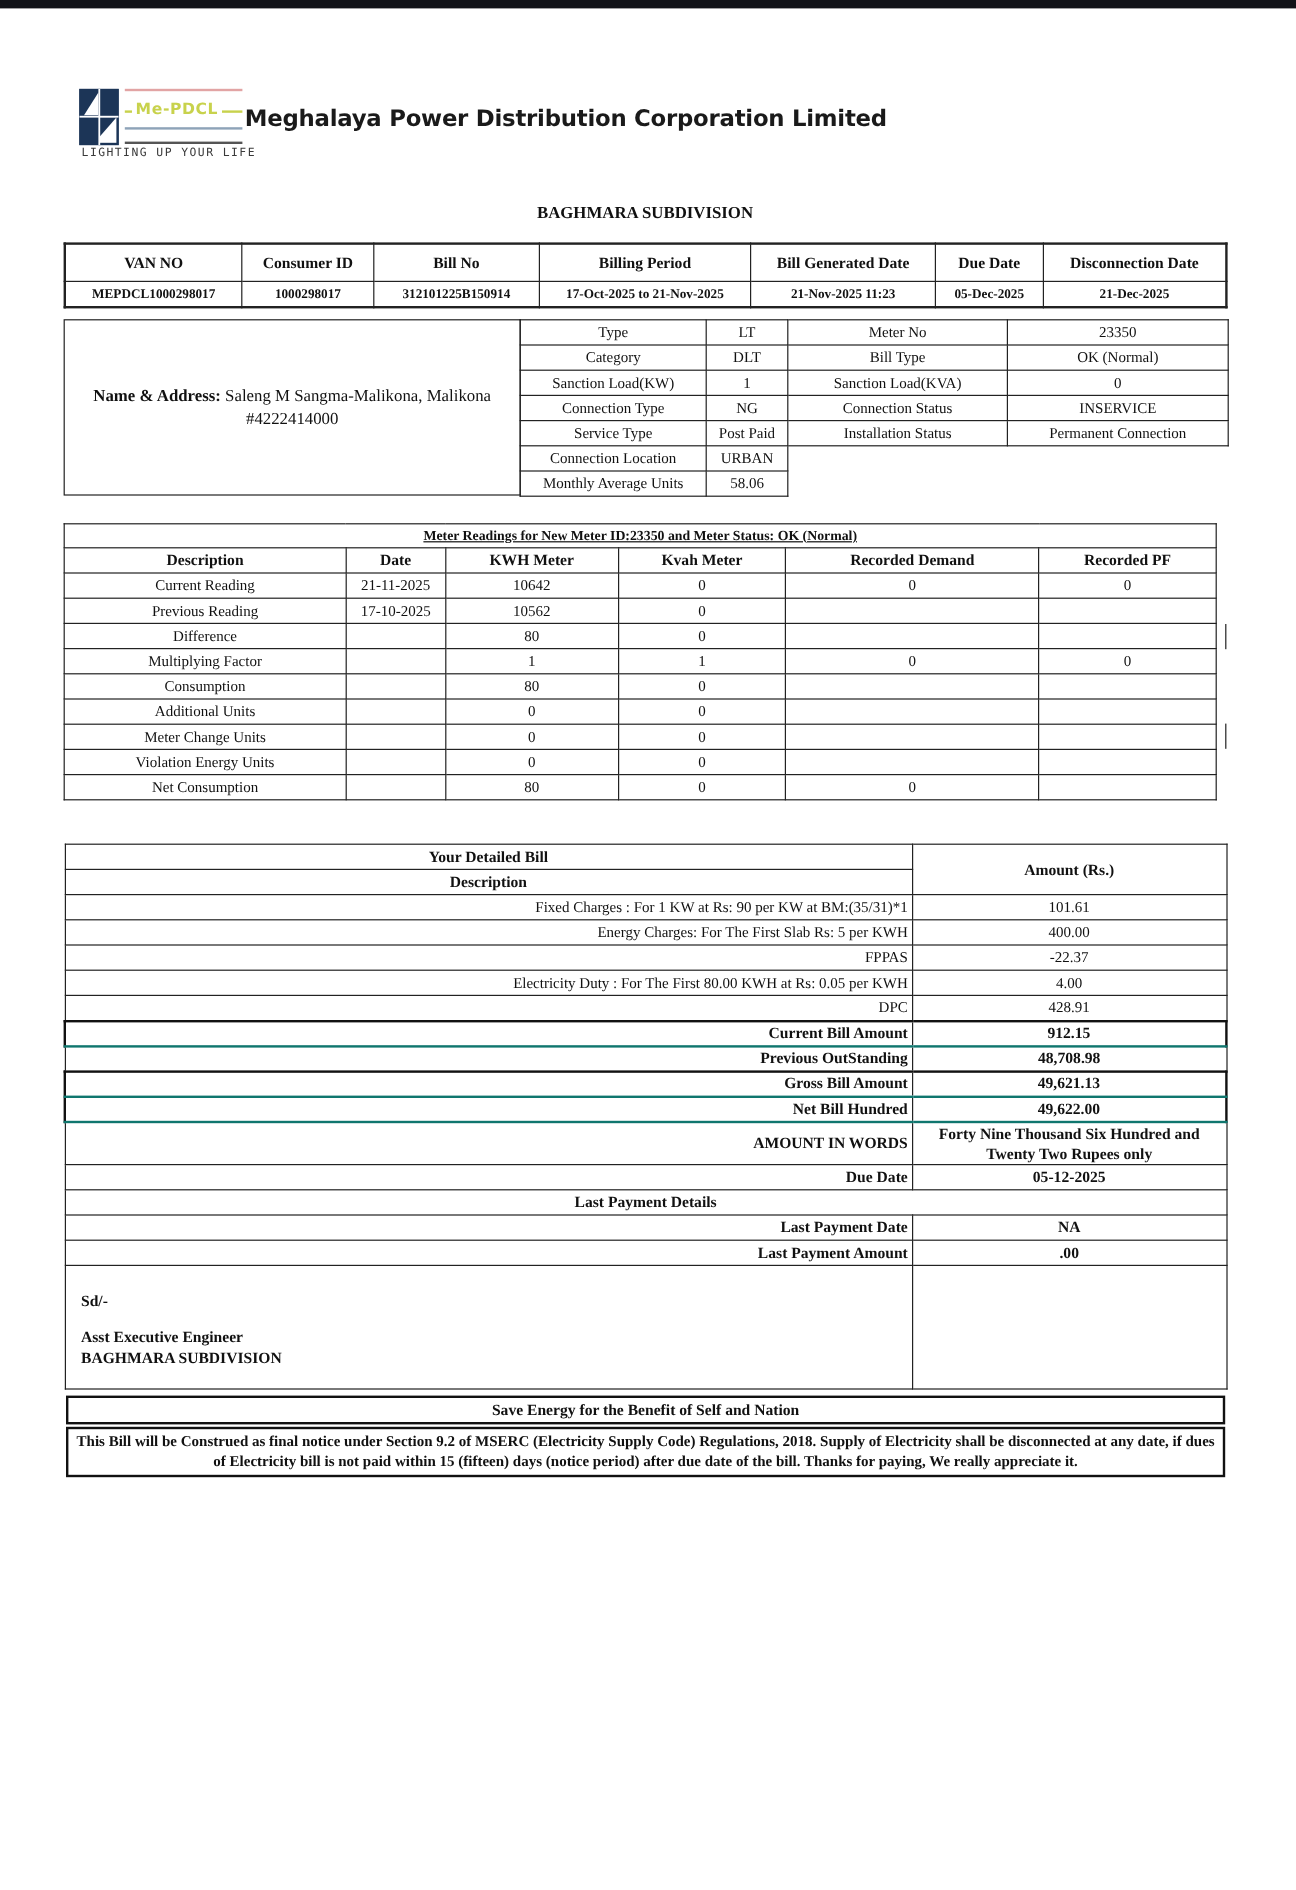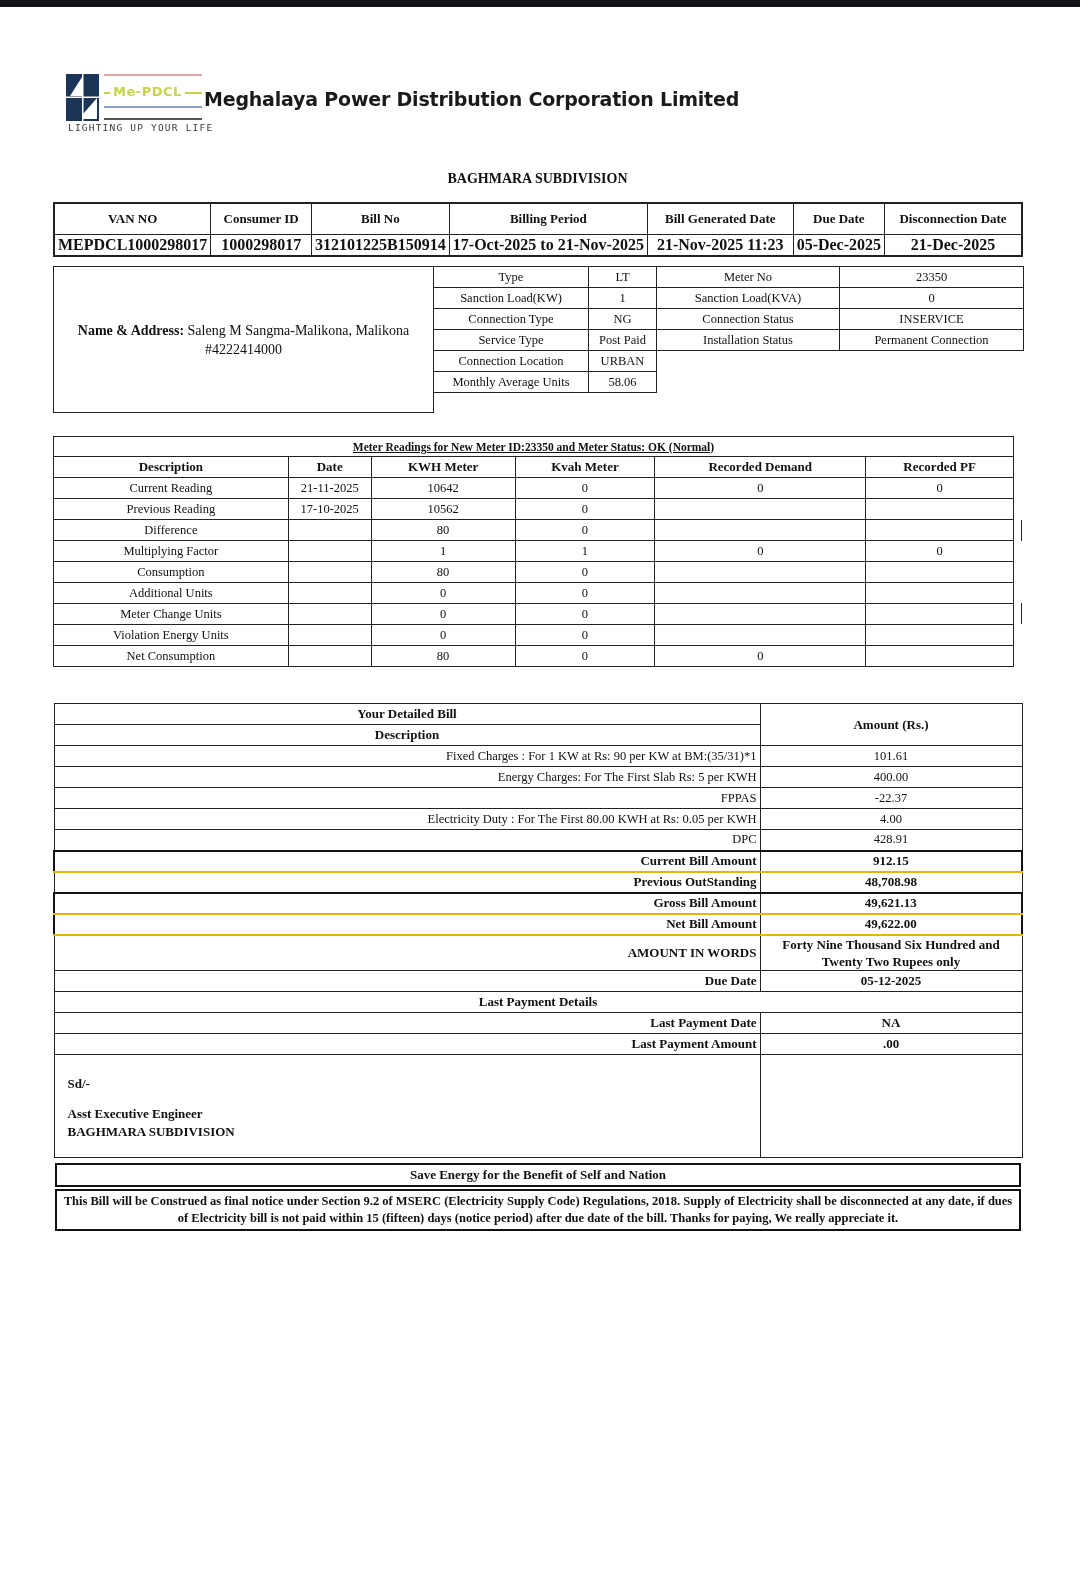--- a/index.html
+++ b/index.html
@@ -17,21 +17,21 @@
   .company { position: absolute; left: 204px; top: 88px; font-family: "DejaVu Sans", sans-serif; font-size: 19px; font-weight: bold; color: #1a1a1a; letter-spacing: -0.2px; }
 
   .subdivision { position: absolute; left: 0; width: 1075px; top: 171px; text-align: center; font-weight: bold; font-size: 14px; }
 
   table { border-collapse: collapse; position: absolute; font-family: "Liberation Serif", serif; }
   td, th { border: 1px solid #222; text-align: center; font-size: 12.5px; padding: 0 3px; white-space: nowrap; font-weight: normal; }
 
   
   .t-summary { left: 53px; top: 202px; width: 970px; }
   .t-summary th { height: 31px; font-weight: bold; font-size: 13px; }
-  .t-summary td { height: 22px; font-weight: bold; font-size: 16px; }
+  .t-summary td { height: 22px; font-weight: bold; font-size: 11px; }
   .t-summary { border: 2px solid #222; }
 
   
   .addr-box { position: absolute; left: 53px; top: 266px; width: 381px; height: 147px; border: 1px solid #222; display: flex; align-items: center; justify-content: center; text-align: center; font-size: 14px; line-height: 19px; padding: 0 10px; }
   .addr-box b { font-weight: bold; }
   .t-info { left: 433px; top: 266px; }
   .t-info td { height: 21px; font-size: 12.5px; }
   .t-info .c1 { width: 155px; } .t-info .c2 { width: 68px; } .t-info .c3 { width: 183px; } .t-info .c4 { width: 184px; }
   .t-info .empty { border: none; }
 
@@ -42,21 +42,21 @@
   .t-meter td { height: 21px; font-size: 12.5px; }
   .tick { position: absolute; left: 1021px; width: 1px; height: 21px; background: #222; }
 
   
   .t-bill { left: 53px; top: 703px; width: 970px; }
   .t-bill td { height: 21px; font-size: 12.5px; }
   .t-bill .desc { text-align: right; padding-left: 9px; }
   .t-bill .amt { width: 262px; }
   .t-bill .hdr { font-weight: bold; font-size: 13px; }
   .t-bill .bold td { font-weight: bold; font-size: 13px; }
-  .t-bill .thick td { border-top: 2px solid #111; border-bottom: 2px solid #eab308; }
+  .t-bill .thick td { border-top: 2px solid #111; border-bottom: 2px solid #0f766e; }
   .t-bill .thick td:first-child { border-left: 2px solid #111; }
   .t-bill .thick td:last-child { border-right: 2px solid #111; }
   .t-bill .words td { height: 36px; }
   .t-bill .words .amt { white-space: normal; line-height: 17px; font-weight: bold; }
   .t-bill .sign td { height: 103px; vertical-align: top; text-align: left; }
   .sign-block { padding: 20px 0 0 10px; font-weight: bold; font-size: 13px; line-height: 18px; }
   .sign-block .sd { margin-bottom: 12px; }
 
   
   .save-box { position: absolute; left: 55px; top: 1163px; width: 966px; height: 24px; border: 2px solid #111; text-align: center; font-weight: bold; font-size: 13px; line-height: 20px; }
@@ -124,20 +124,26 @@
 
 <table class="t-info">
   <tbody>
       <tr>
     <td class="c1">Type</td>
     <td class="c2">LT</td>
     <td class="c3">Meter No</td>
     <td class="c4">23350</td>
   </tr>
   <tr>
+    <td>Category</td>
+    <td>DLT</td>
+    <td>Bill Type</td>
+    <td>OK (Normal)</td>
+  </tr>
+  <tr>
     <td>Sanction Load(KW)</td>
     <td>1</td>
     <td>Sanction Load(KVA)</td>
     <td>0</td>
   </tr>
   <tr>
     <td>Connection Type</td>
     <td>NG</td>
     <td>Connection Status</td>
     <td>INSERVICE</td>
@@ -288,21 +294,21 @@
   </tr>
   <tr class="bold">
     <td class="desc">Previous OutStanding</td>
     <td class="amt">48,708.98</td>
   </tr>
   <tr class="bold thick">
     <td class="desc">Gross Bill Amount</td>
     <td class="amt">49,621.13</td>
   </tr>
   <tr class="bold thick">
-    <td class="desc">Net Bill Amount</td>
+    <td class="desc">Net Bill Hundred</td>
     <td class="amt">49,622.00</td>
   </tr>
   <tr class="bold words">
     <td class="desc">AMOUNT IN WORDS</td>
     <td class="amt">Forty Nine Thousand Six Hundred and Twenty Two Rupees only</td>
   </tr>
   <tr class="bold">
     <td class="desc">Due Date</td>
     <td class="amt">05-12-2025</td>
   </tr>

